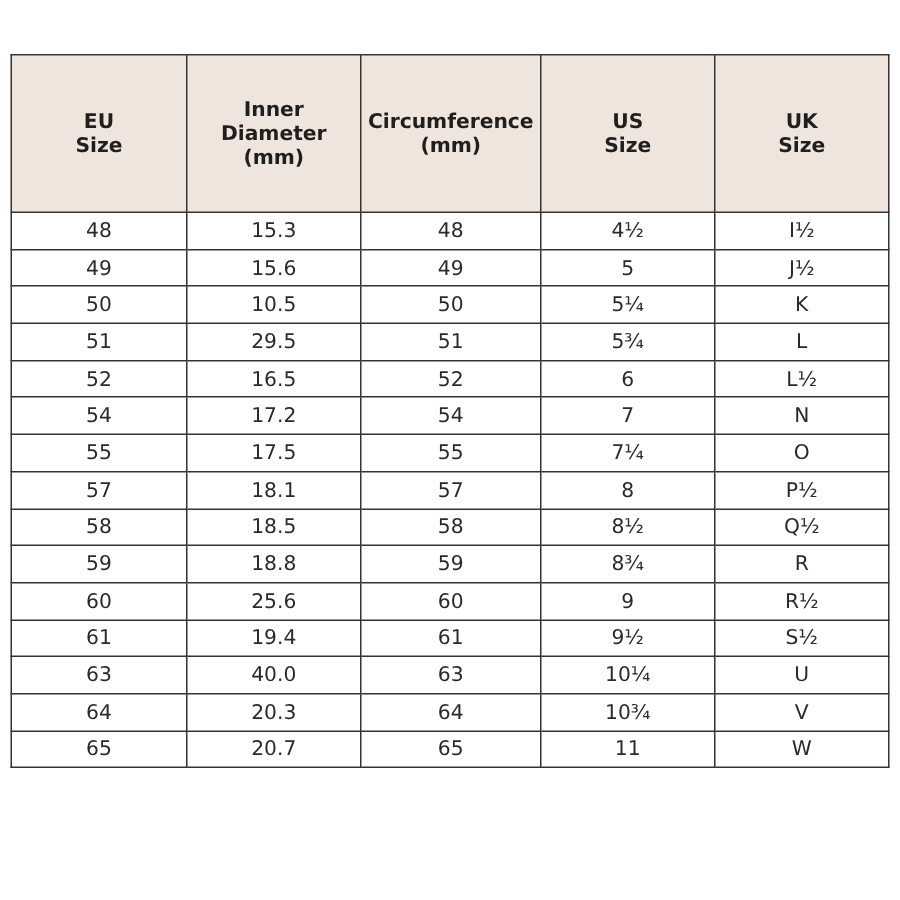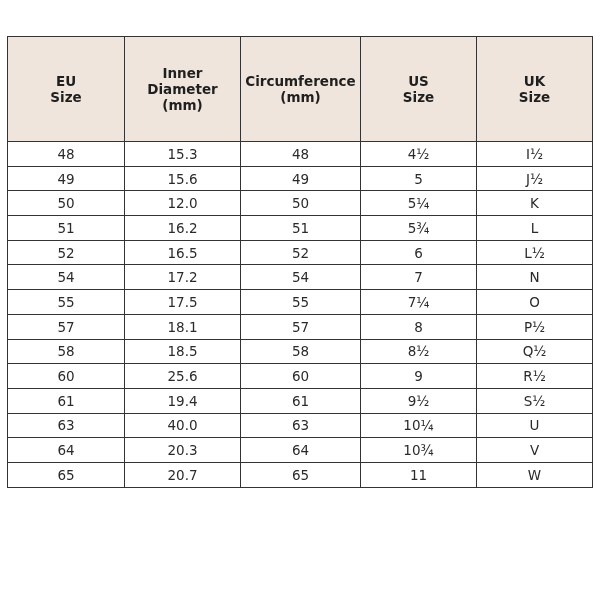--- a/index.html
+++ b/index.html
@@ -100,28 +100,28 @@
         </tr>
         <tr>
           <td>49</td>
           <td>15.6</td>
           <td>49</td>
           <td>5</td>
           <td>J½</td>
         </tr>
         <tr>
           <td>50</td>
-          <td>12.0</td>
+          <td>10.5</td>
           <td>50</td>
           <td>5¼</td>
           <td>K</td>
         </tr>
         <tr>
           <td>51</td>
-          <td>16.2</td>
+          <td>29.5</td>
           <td>51</td>
           <td>5¾</td>
           <td>L</td>
         </tr>
         <tr>
           <td>52</td>
           <td>16.5</td>
           <td>52</td>
           <td>6</td>
           <td>L½</td>
@@ -148,20 +148,27 @@
           <td>P½</td>
         </tr>
         <tr>
           <td>58</td>
           <td>18.5</td>
           <td>58</td>
           <td>8½</td>
           <td>Q½</td>
         </tr>
         <tr>
+          <td>59</td>
+          <td>18.8</td>
+          <td>59</td>
+          <td>8¾</td>
+          <td>R</td>
+        </tr>
+        <tr>
           <td>60</td>
           <td>25.6</td>
           <td>60</td>
           <td>9</td>
           <td>R½</td>
         </tr>
         <tr>
           <td>61</td>
           <td>19.4</td>
           <td>61</td>

